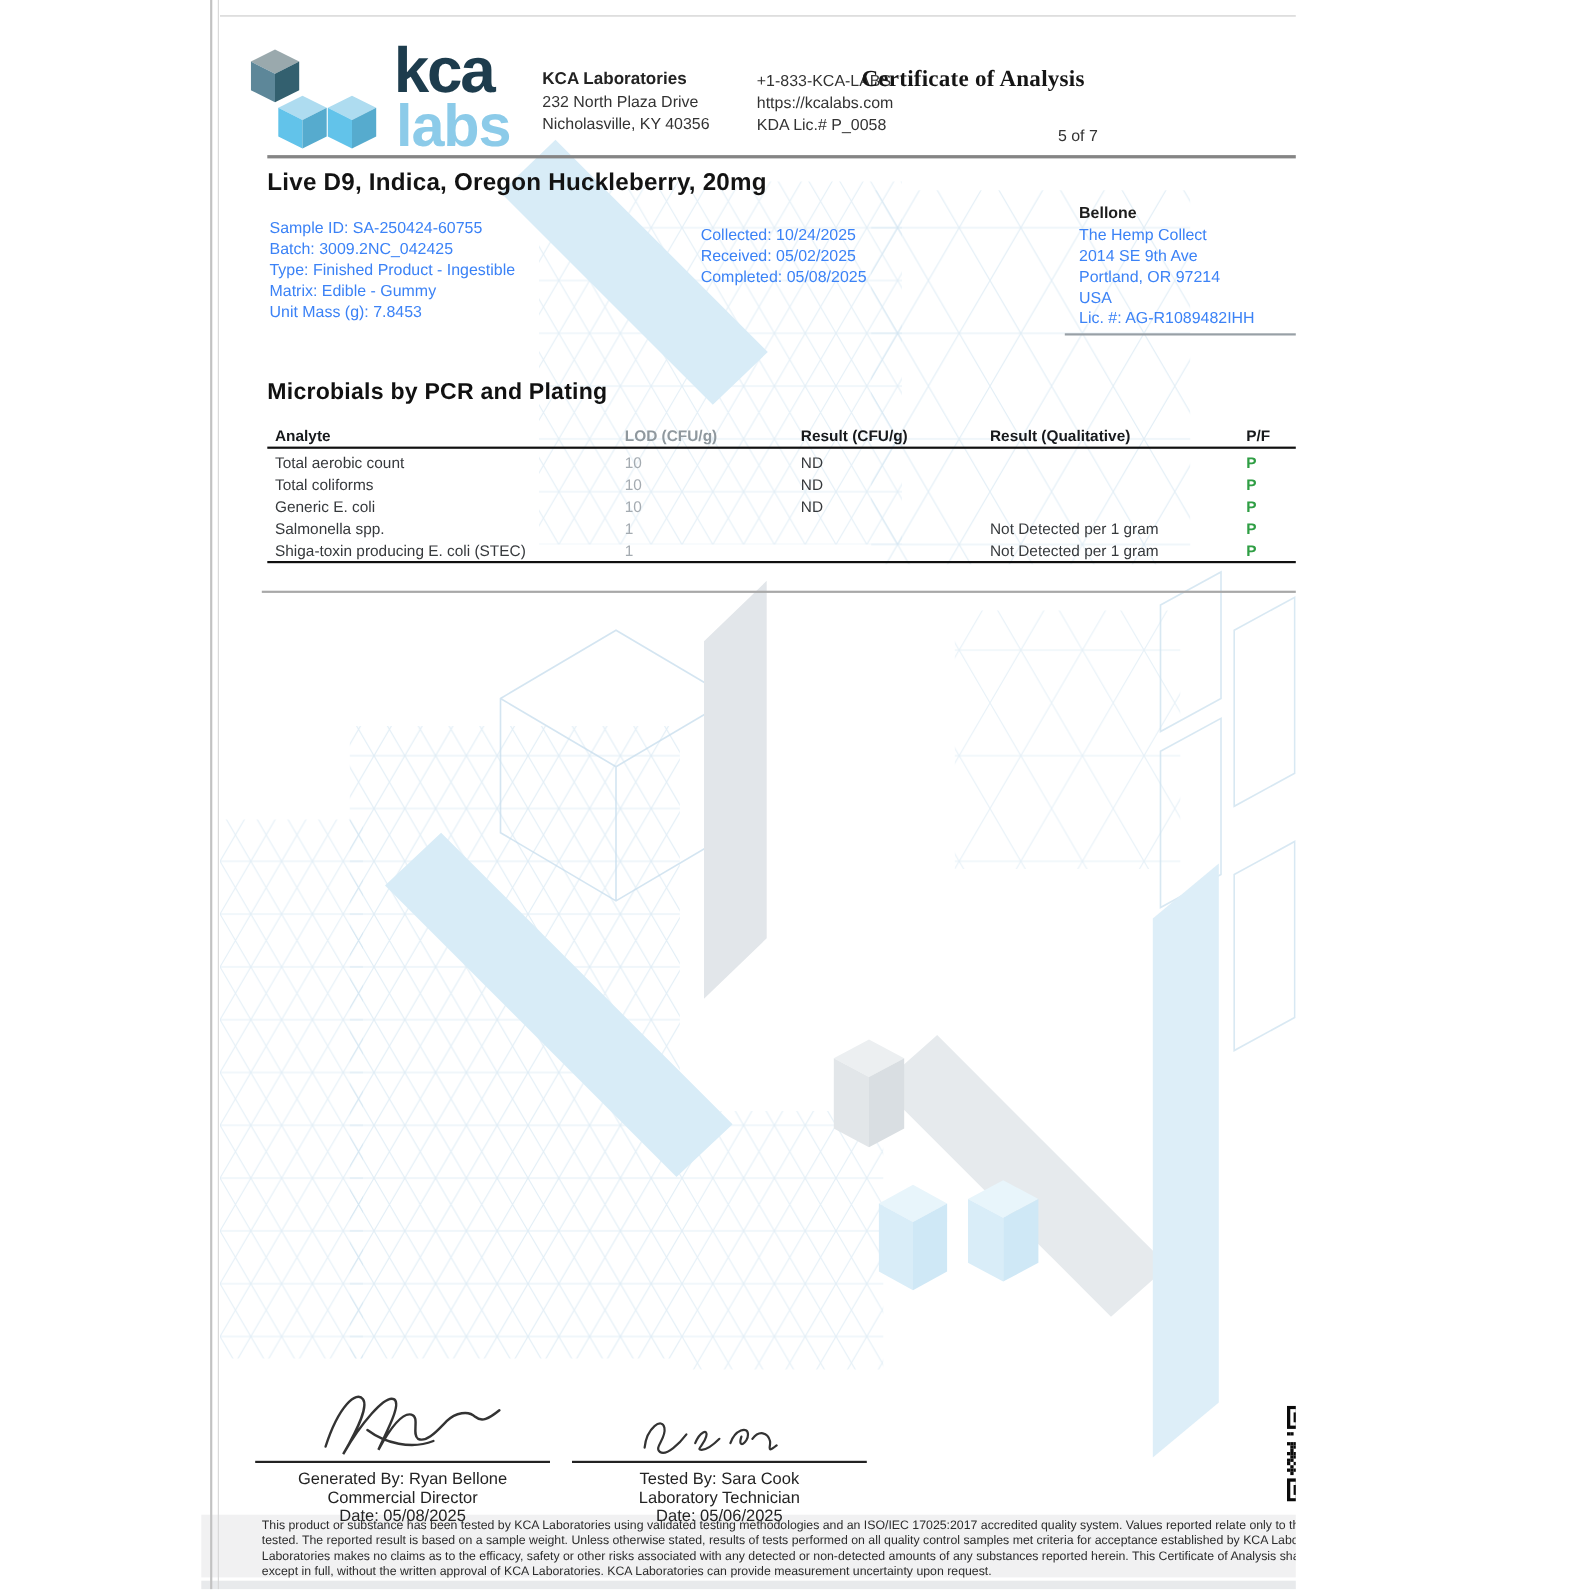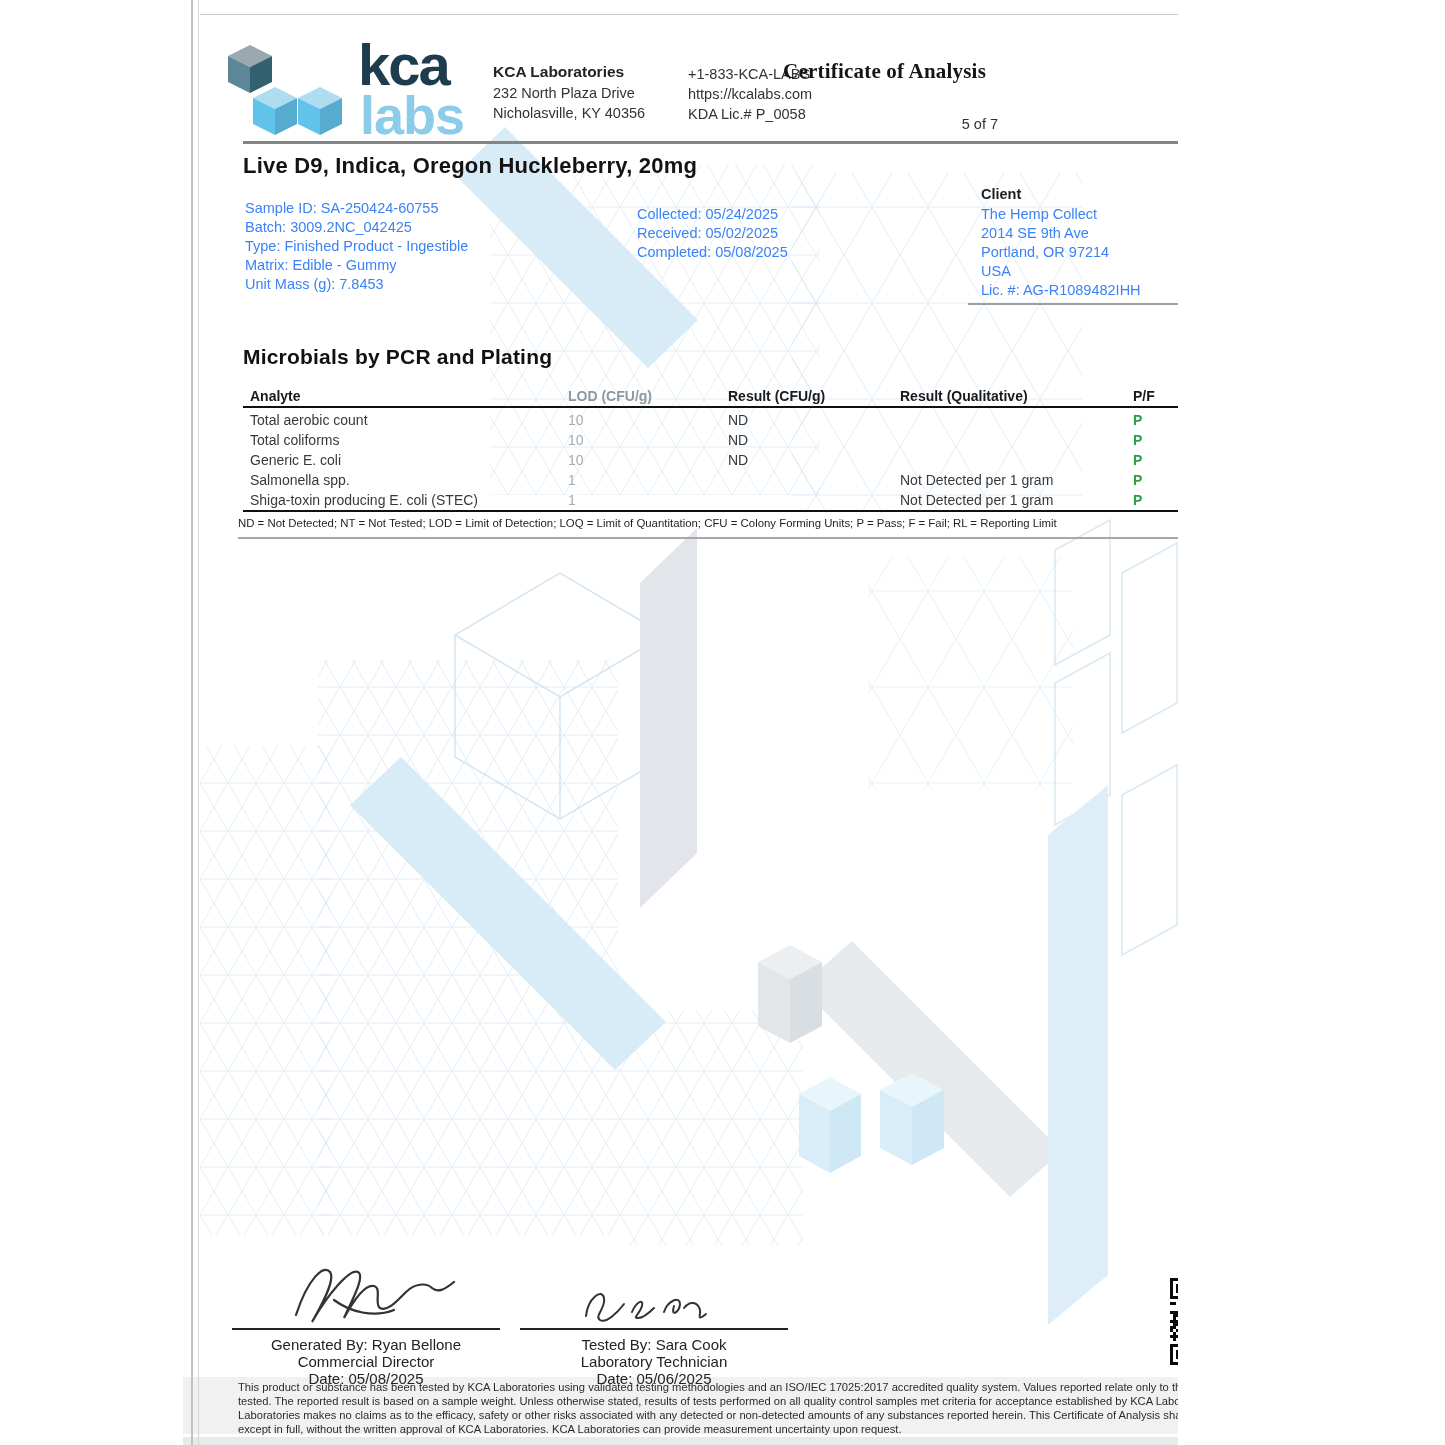--- a/index.html
+++ b/index.html
@@ -126,25 +126,25 @@
   <div class="line" style="left:243px;top:141px;width:1047px;height:3px;background:#858585;"></div>
 
   <div class="t ptitle" style="left:243px;top:153px;">Live D9, Indica, Oregon Huckleberry, 20mg</div>
 
   <div class="t info" style="left:245px;top:200px;">Sample ID: SA-250424-60755</div>
   <div class="t info" style="left:245px;top:219px;">Batch: 3009.2NC_042425</div>
   <div class="t info" style="left:245px;top:238px;">Type: Finished Product - Ingestible</div>
   <div class="t info" style="left:245px;top:257px;">Matrix: Edible - Gummy</div>
   <div class="t info" style="left:245px;top:276px;">Unit Mass (g): 7.8453</div>
 
-  <div class="t info" style="left:637px;top:206px;">Collected: 05/24/2025</div>
+  <div class="t info" style="left:637px;top:206px;">Collected: 10/24/2025</div>
   <div class="t info" style="left:637px;top:225px;">Received: 05/02/2025</div>
   <div class="t info" style="left:637px;top:244px;">Completed: 05/08/2025</div>
 
-  <div class="t info bold" style="left:981px;top:186px;">Client</div>
+  <div class="t info bold" style="left:981px;top:186px;">Bellone</div>
   <div class="t info" style="left:981px;top:206px;">The Hemp Collect</div>
   <div class="t info" style="left:981px;top:225px;">2014 SE 9th Ave</div>
   <div class="t info" style="left:981px;top:244px;">Portland, OR 97214</div>
   <div class="t info" style="left:981px;top:263px;">USA</div>
   <div class="t info" style="left:981px;top:282px;">Lic. #: AG-R1089482IHH</div>
   <div class="line" style="left:968px;top:303px;width:323px;height:2px;background:#98a0a6;"></div>
 
   <div class="t sect" style="left:243px;top:345px;">Microbials by PCR and Plating</div>
 
   <div class="t th" style="left:250px;top:388px;">Analyte</div>
@@ -178,21 +178,20 @@
   <div class="t td" style="left:900px;top:472px;">Not Detected per 1 gram</div>
   <div class="t td td-pass" style="left:1133px;top:472px;">P</div>
 
   <div class="t td" style="left:250px;top:492px;">Shiga-toxin producing E. coli (STEC)</div>
   <div class="t td td-gray" style="left:568px;top:492px;">1</div>
   <div class="t td" style="left:728px;top:492px;"></div>
   <div class="t td" style="left:900px;top:492px;">Not Detected per 1 gram</div>
   <div class="t td td-pass" style="left:1133px;top:492px;">P</div>
 
   <div class="line" style="left:243px;top:510px;width:1034px;height:2px;background:#101010;"></div>
-  <div class="t fnote" style="left:238px;top:517px;">ND = Not Detected; NT = Not Tested; LOD = Limit of Detection; LOQ = Limit of Quantitation; CFU = Colony Forming Units; P = Pass; F = Fail; RL = Reporting Limit</div>
   <div class="line" style="left:238px;top:537px;width:1039px;height:2px;background:#a8a8a8;"></div>
 
   <svg class="abs" style="left:290px;top:1260px;z-index:2;" width="170" height="70" viewBox="0 0 170 70">
     <g stroke="#333" stroke-width="2.2" fill="none" stroke-linecap="round">
       <path d="M6 55 C18 18 34 4 40 12 C46 20 30 48 22 62 C38 34 60 8 68 12 C76 16 60 44 54 58 C66 36 76 24 84 26 C92 28 84 44 90 48 C98 52 108 40 116 32 C124 24 136 22 142 28 C148 33 154 30 164 22"></path>
       <path d="M44 40 C60 52 84 58 104 50"></path>
     </g>
   </svg>
   <div class="line" style="left:232px;top:1328px;width:268px;height:2px;background:#222;"></div>
   <div class="t sigtxt" style="left:232px;top:1336px;">Generated By: Ryan Bellone</div>

